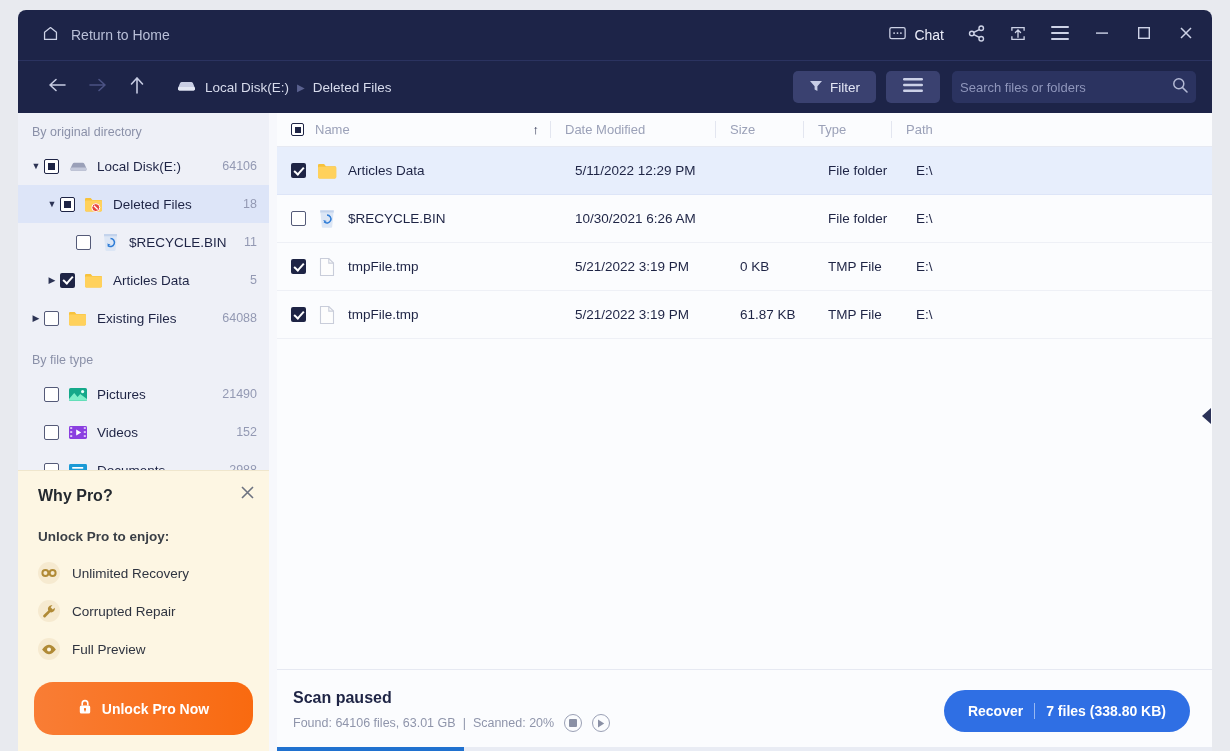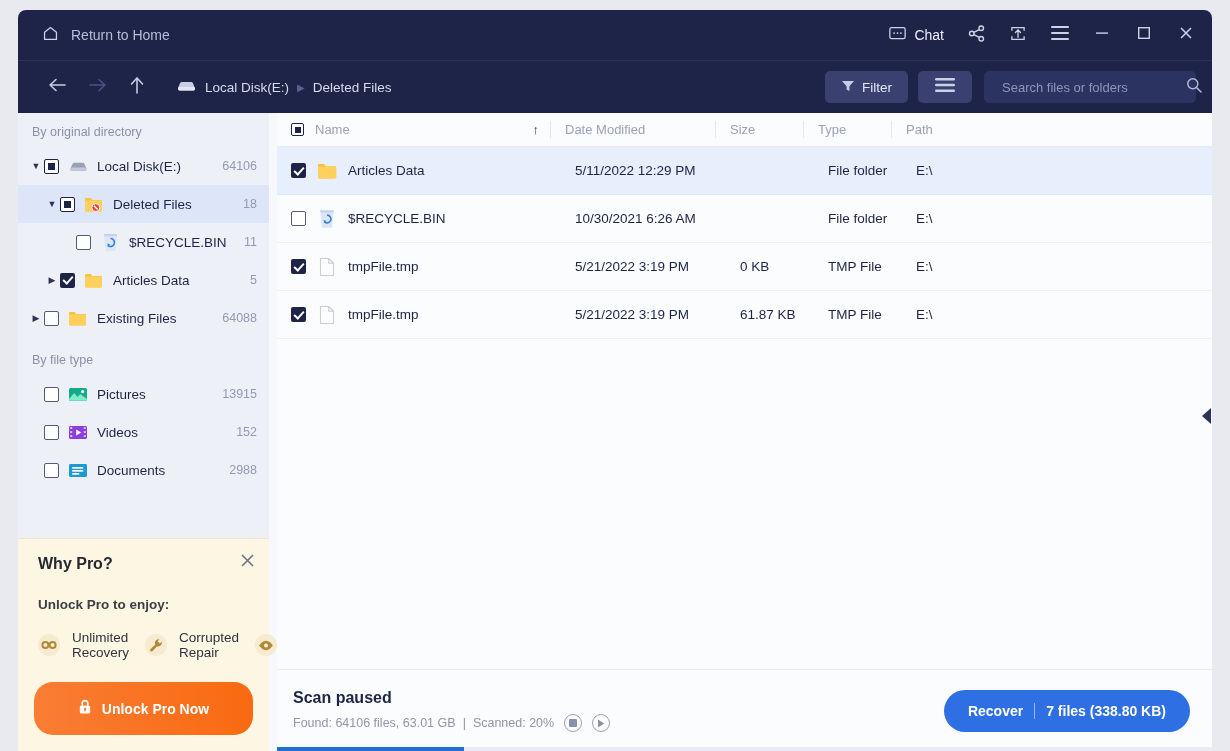--- a/index.html
+++ b/index.html
@@ -55,22 +55,22 @@
   .filter-btn {
     display:flex; align-items:center; gap:7px;
     background:#3a4170; border-radius:5px; height:32px; padding:0 16px;
     color:#e4e7f5; font-size:13.5px; cursor:pointer;margin-left:20px;
   }
   .view-btn {
     width:54px; height:32px; background:#3a4170; border-radius:5px;
     display:flex; align-items:center; justify-content:center; margin-left:10px; cursor:pointer;
   }
   .search-box {
-    margin-left:12px; width:212px; height:32px; background:#2b3360; border-radius:5px;
-    display:flex; align-items:center; padding:0 18px; gap:8px;
+    margin-left:12px; width:244px; height:32px; background:#2b3360; border-radius:5px;
+    display:flex; align-items:center; padding:0 8px; gap:8px;
   }
   .search-input {
     flex:1; background:transparent; border:none; outline:none;
     color:#d6daea; font-size:13px; font-family:inherit;
   }
   .search-input::placeholder { color:#8f96bb; }
 
   
   .body { flex:1; display:flex; min-height:0;gap:8px; }
 
@@ -103,21 +103,21 @@
   .tcount { color:#9399b3; font-size:12.5px; }
 
   
   .promo {
     background:#fdf6e3; border-top:1px solid #efe6cd;
     padding:16px 18px 10px 20px; position:relative;
   }
   .promo-title { font-size:16px; font-weight:bold; color:#24292f; }
   .promo-sub { font-size:13.5px; color:#3a3f46; margin-top:24px; font-weight:bold;}
   .promo-close { position:absolute; right:14px; top:14px; cursor:pointer; color:#6d7280; }
-  .promo-list { margin-top:18px; display:flex; flex-direction:row; gap:16px; padding-bottom:8px;}
+  .promo-list { margin-top:18px; display:flex; flex-direction:column; gap:16px; padding-bottom:8px;}
   .promo-item { display:flex; align-items:center; gap:12px; font-size:13.5px; color:#2f3440; }
   .promo-ic { width:22px; height:22px; border-radius:50%; background:#f6ead0;
               display:flex; align-items:center; justify-content:center; flex:none; }
   .promo-foot { background:#fdf6e3; padding:4px 16px 16px 16px; }
   .unlock-btn {
     height:53px; border-radius:19px;
     background:linear-gradient(90deg,#f97d35 0%, #f96a10 100%);
     display:flex; align-items:center; justify-content:center; gap:10px;
     color:#fff; font-size:14px; font-weight:bold; cursor:pointer;
   }
@@ -408,21 +408,21 @@
           <div class="tree-row" style="padding-left:26px;">
             <span class="cb unchecked"></span>
             <span class="ticon">
               <svg width="20" height="17" viewBox="0 0 20 17">
                   <rect x="1" y="2" width="18" height="13" rx="1.6" fill="#15a98a"></rect>
                   <path d="M1 13l5.2-6 3.4 4 2.6-3 6.8 5v.4c0 .8-.6 1.4-1.4 1.4H2.4c-.8 0-1.4-.6-1.4-1.4V13z" fill="#7defc8"></path>
                   <circle cx="14.6" cy="5.6" r="1.6" fill="#e8fff7"></circle>
                 </svg>
             </span>
             <span class="tlabel">Pictures</span>
-            <span class="tcount">13915</span>
+            <span class="tcount">21490</span>
           </div>
 
           <div class="tree-row" style="padding-left:26px;">
             <span class="cb unchecked"></span>
             <span class="ticon">
               <svg width="20" height="17" viewBox="0 0 20 17">
                   <rect x="1" y="2" width="18" height="13" rx="1.4" fill="#8b3fe0"></rect>
                   <rect x="2.2" y="3.2" width="2" height="1.7" fill="#e7d4fb"></rect>
                   <rect x="2.2" y="7.2" width="2" height="1.7" fill="#e7d4fb"></rect>
                   <rect x="2.2" y="11.2" width="2" height="1.7" fill="#e7d4fb"></rect>

